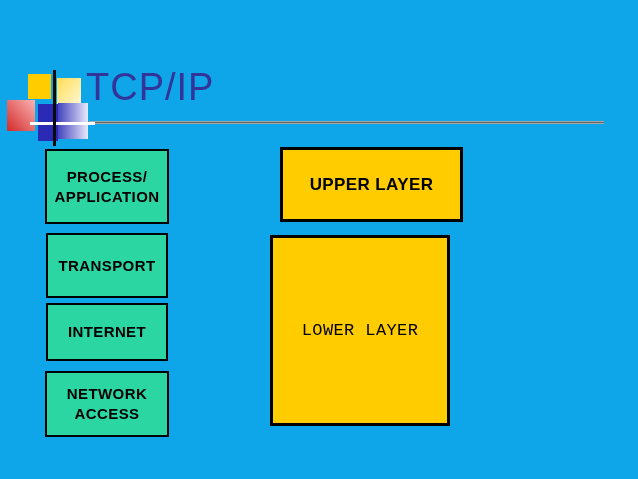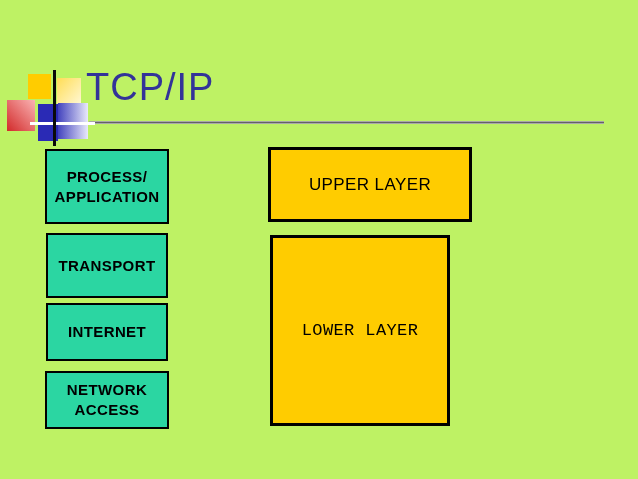--- a/index.html
+++ b/index.html
@@ -1,20 +1,20 @@
 <!DOCTYPE html>
 <html style="--title-blue: #333399; --green: #2BD6A2; --yellow: #FFCC00; --box-border: #000000;"><head>
 <meta charset="utf-8">
 <style>
   html, body { margin: 0; padding: 0; background: #ffffff; }
   .slide {
     position: relative;
     width: 638px;
     height: 479px;
-    background: #bef264;
+    background: #0ea5e9;
     overflow: hidden;
     font-family: "Liberation Sans", sans-serif;
   }
 
   
   .orn { position: absolute; }
   .orn-yellow-solid {
     left: 28px; top: 74px; width: 23px; height: 25px;
     background: var(--yellow, #FFCC00); z-index: 1;
   }
@@ -88,22 +88,22 @@
   }
   .box.gold {
     background: var(--yellow, #FFCC00);
     border: 3px solid var(--box-border, #000000);
     font-size: 17px;
     letter-spacing: 0.4px;
   }
   .box-process     { left: 45px;  top: 149px; width: 124px; height: 75px; }
   .box-transport   { left: 46px;  top: 233px; width: 122px; height: 65px; }
   .box-internet    { left: 46px;  top: 303px; width: 122px; height: 58px; }
-  .box-network     { left: 45px;  top: 371px; width: 124px; height: 58px; }
-  .box-upper       { left: 268px; top: 147px; width: 204px; height: 75px; }
+  .box-network     { left: 45px;  top: 371px; width: 124px; height: 66px; }
+  .box-upper       { left: 280px; top: 147px; width: 183px; height: 75px; font-weight: bold; }
   .box-lower       { left: 270px; top: 235px; width: 180px; height: 191px; font-family: Liberation Mono, monospace; }
 </style>
 </head>
 <body>
 
 <div class="slide">
 
   <div>
     <div class="orn orn-yellow-solid"></div>
     <div class="orn orn-yellow-grad"></div>

